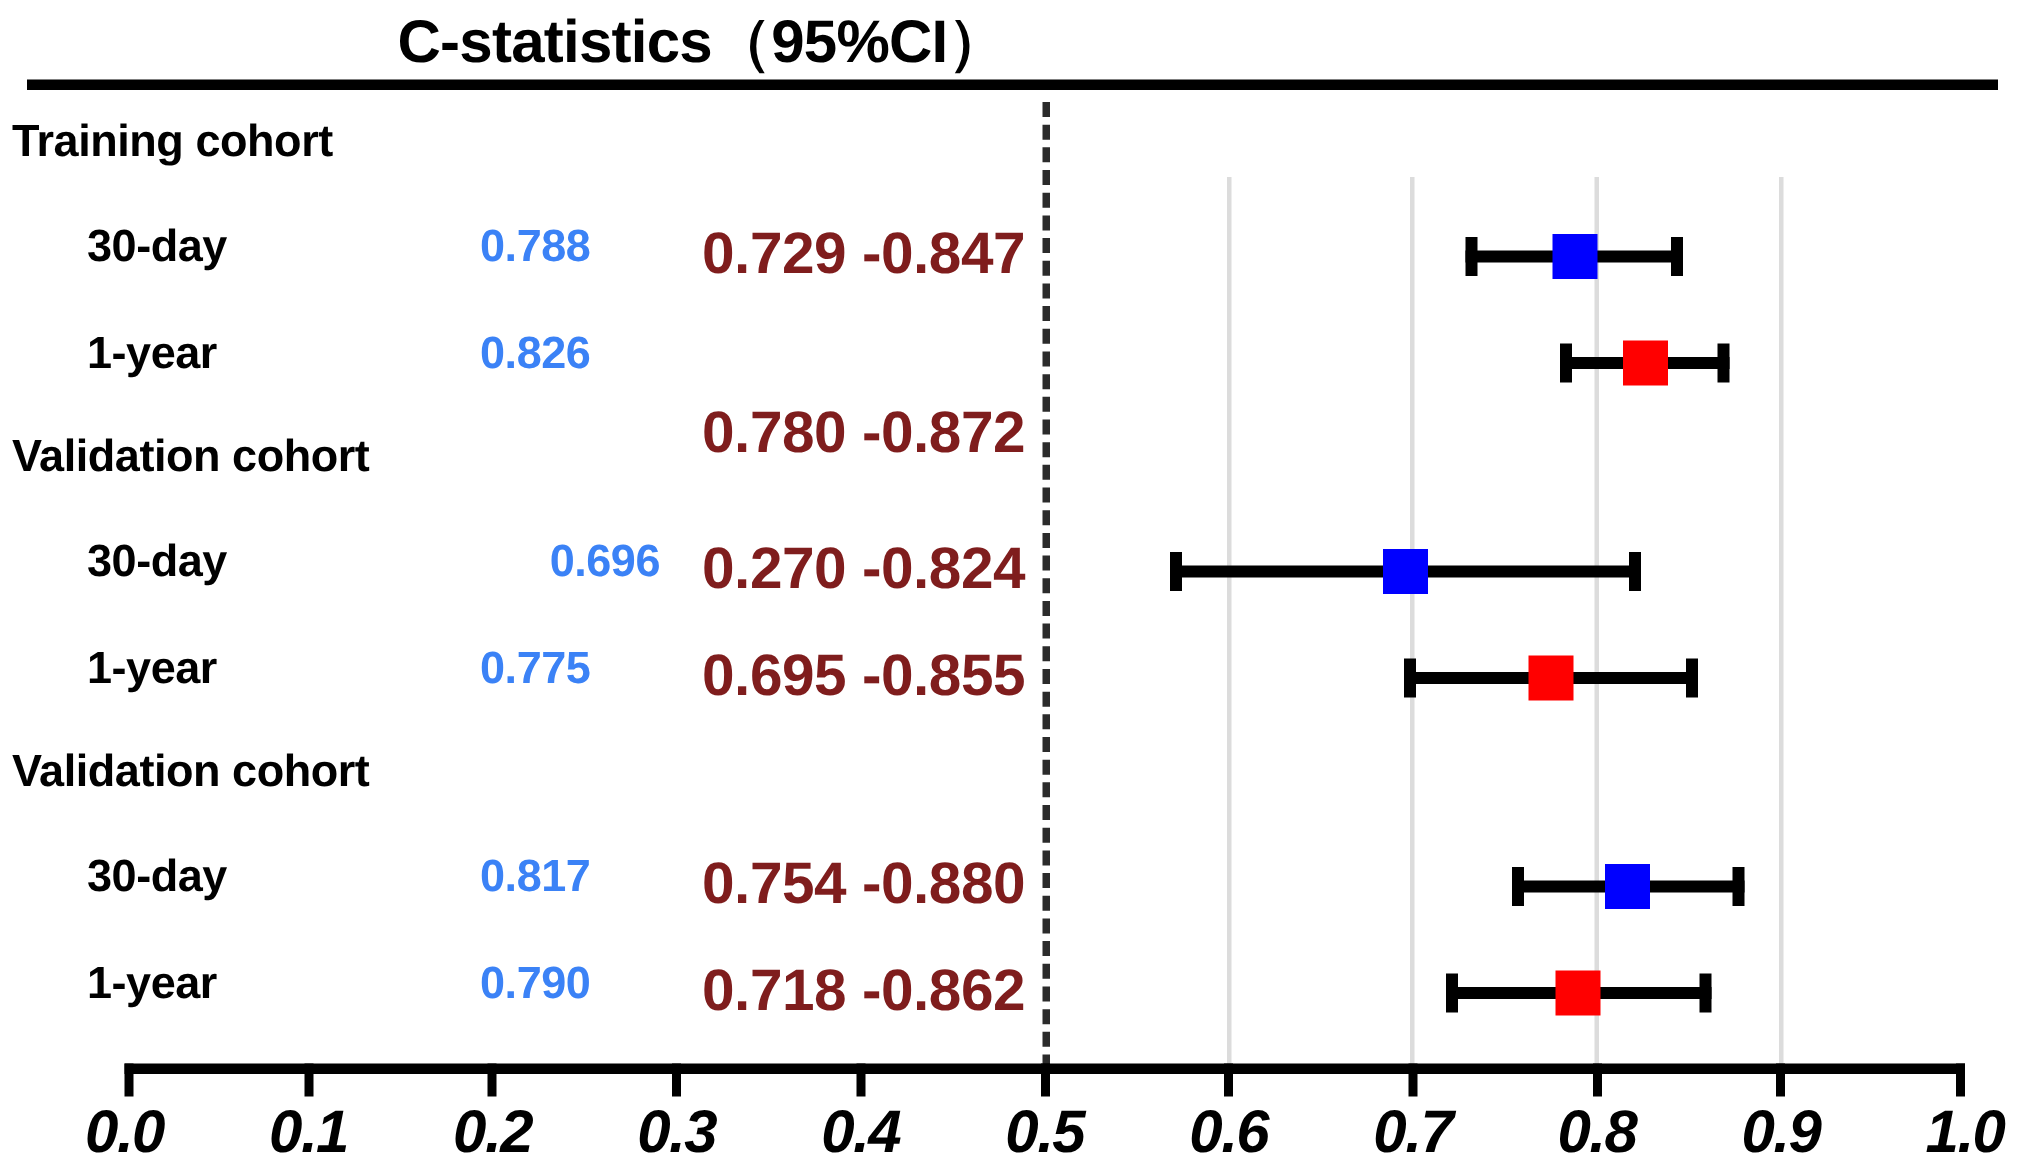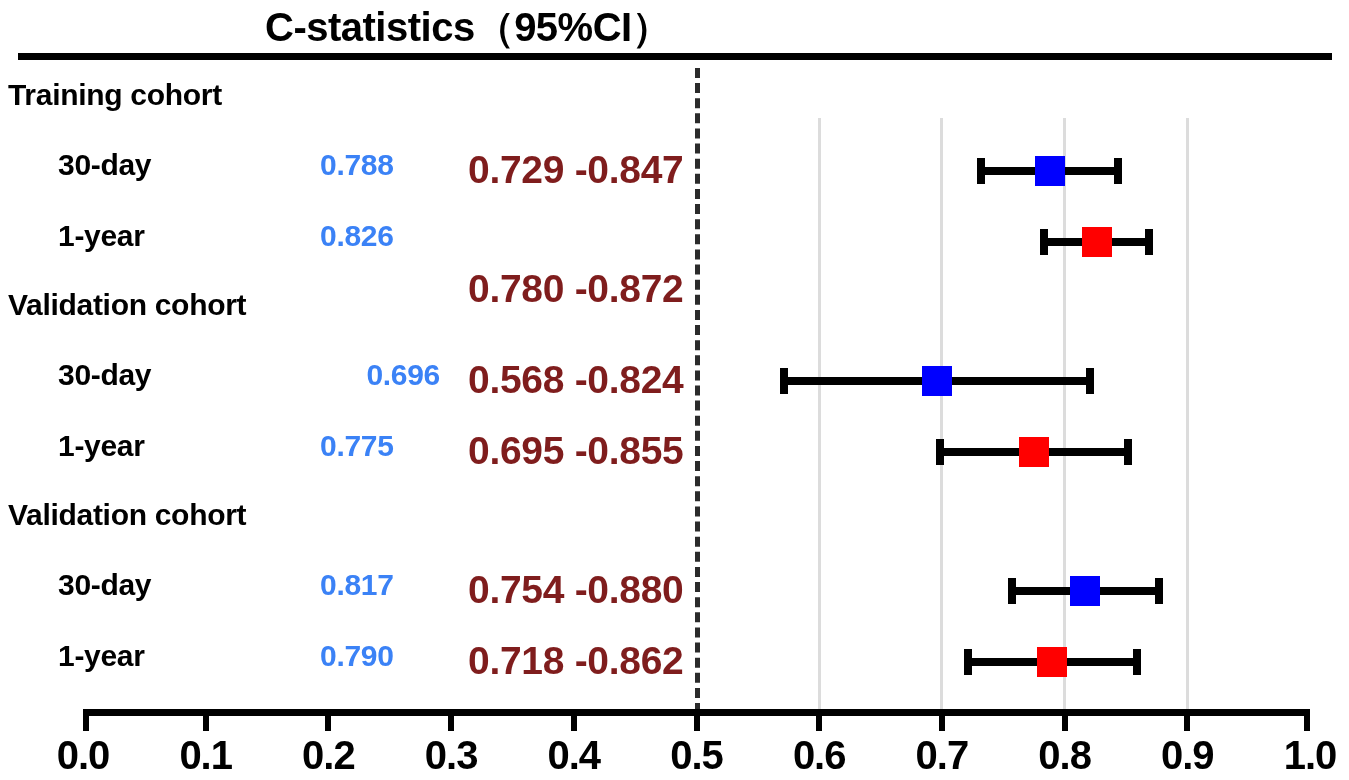--- a/index.html
+++ b/index.html
@@ -157,20 +157,21 @@
   .axis-tick-label {
     position: absolute;
     top: 733px;
     width: 110px;
     margin-left: -55px;
     text-align: center;
     font-size: 40px;
     font-weight: bold;
     color: #000000;
     letter-spacing: -1px;
+    font-style: italic;
   }
 </style>
 </head>
 <body>
 
 <div id="plot">
 
   <div class="hdr" id="hdr-cstat">C-statistics（95%CI）</div>
   <div id="hdr-rule"></div>
 
@@ -186,21 +187,21 @@
       <div class="cohort-label" style="top: 78px; text-align: center;">Training cohort</div>
       <div class="row-label" style="top: 148px;">30-day</div>
       <div class="row-est" style="top: 148px;">0.788</div>
       <div class="row-ci" style="top: 148px;">0.729 -0.847</div>
       <div class="row-label" style="top: 219px;">1-year</div>
       <div class="row-est" style="top: 219px;">0.826</div>
       <div class="row-ci" style="top: 219px; margin-top: 48px;">0.780 -0.872</div>
       <div class="cohort-label" style="top: 288px;">Validation cohort</div>
       <div class="row-label" style="top: 358px;">30-day</div>
       <div class="row-est" style="top: 358px; text-align: right;">0.696</div>
-      <div class="row-ci" style="top: 358px;">0.568 -0.824</div>
+      <div class="row-ci" style="top: 358px;">0.270 -0.824</div>
       <div class="row-label" style="top: 429px;">1-year</div>
       <div class="row-est" style="top: 429px;">0.775</div>
       <div class="row-ci" style="top: 429px;">0.695 -0.855</div>
       <div class="cohort-label" style="top: 498px;">Validation cohort</div>
       <div class="row-label" style="top: 568px;">30-day</div>
       <div class="row-est" style="top: 568px;">0.817</div>
       <div class="row-ci" style="top: 568px;">0.754 -0.880</div>
       <div class="row-label" style="top: 639px;">1-year</div>
       <div class="row-est" style="top: 639px;">0.790</div>
       <div class="row-ci" style="top: 639px;">0.718 -0.862</div>

